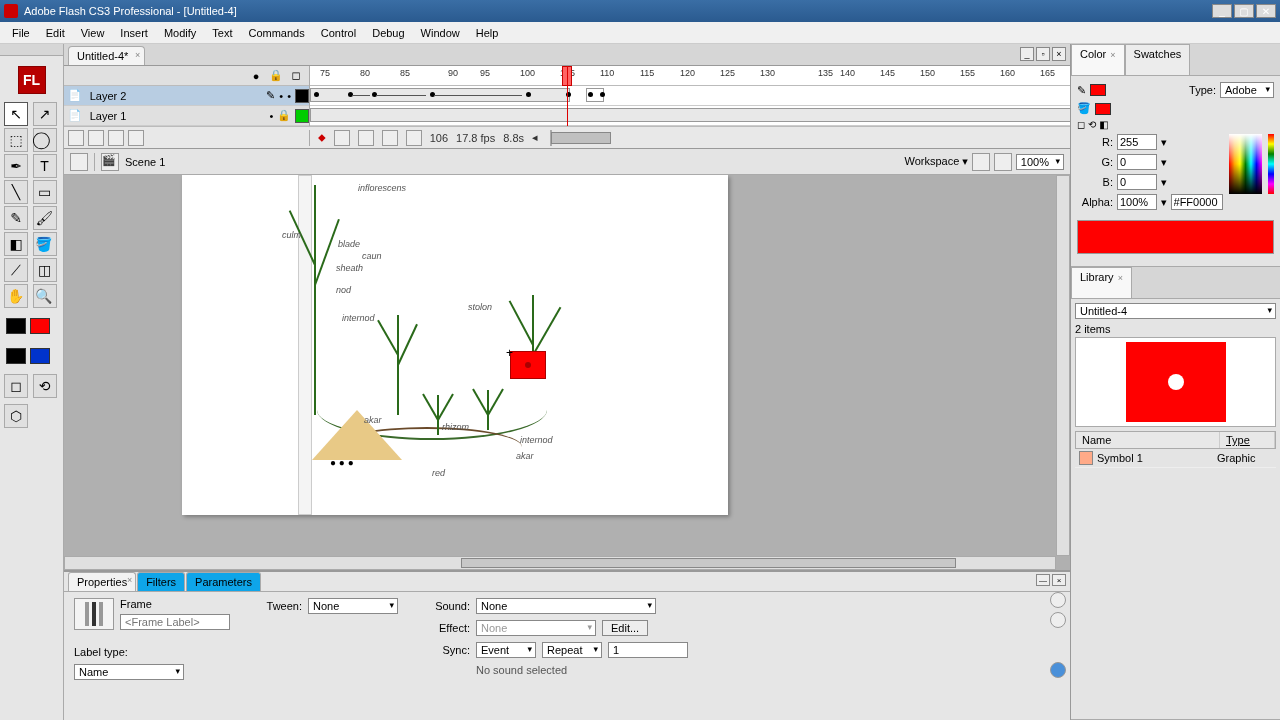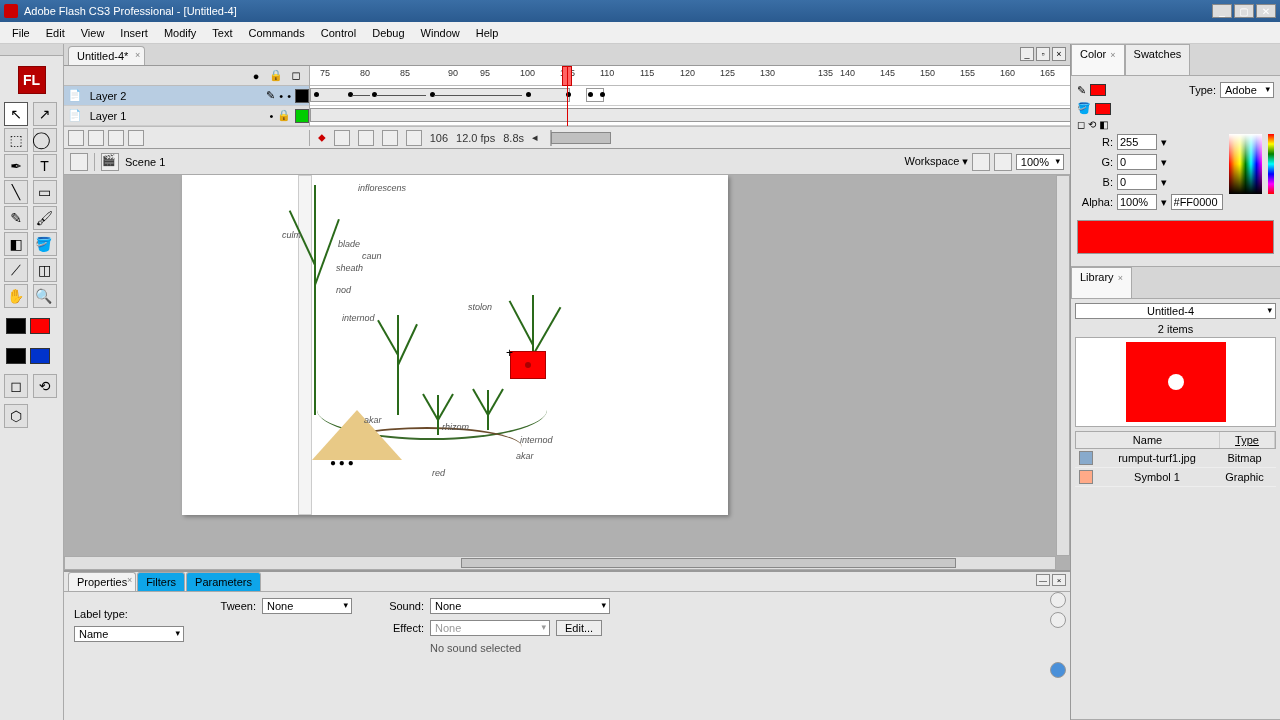--- a/index.html
+++ b/index.html
@@ -276,21 +276,21 @@
           <div></div>
           <div></div>
         </div>
         <div class="tl-footer-mid">
           <span style="color:#c00;">⬥</span>
           <div class="btn"></div>
           <div class="btn"></div>
           <div class="btn"></div>
           <div class="btn"></div>
           <span>106</span>
-          <span>12.0 fps</span>
+          <span>17.8 fps</span>
           <span>8.8s</span>
           <span>◂</span>
           <div class="tl-scrollbar">
               <div class="tl-thumb"></div>
             </div>
           <span>▸</span>
         </div>
       </div>
     </div>
 
@@ -360,20 +360,33 @@
         <div>—</div>
         <div>×</div>
       </div>
       <div class="panel-tabs">
         <div class="ptab active"><span>Properties</span><span class="tx">×</span></div>
         <div class="ptab">Filters</div>
         <div class="ptab">Parameters</div>
       </div>
       <div class="panel-body">
         <div class="pcol">
+          <div class="prow">
+            <div class="frame-icon">
+                <div class="frame-bars">
+                  <div></div>
+                  <div style="background:#333;"></div>
+                  <div></div>
+                </div>
+              </div>
+            <div>
+              <div style="margin-bottom:4px;">Frame</div>
+              <input class="inp" style="width: 110px;" placeholder="&lt;Frame Label&gt;">
+            </div>
+          </div>
           <div class="prow" style="margin-top:10px;">
             <span>Label type:</span>
           </div>
           <div class="prow">
             <div class="combo" style="width:110px;">Name</div>
           </div>
         </div>
         <div class="pcol">
           <div class="prow">
             <label>Tween:</label>
@@ -382,20 +395,26 @@
         </div>
         <div class="pcol">
           <div class="prow">
             <label>Sound:</label>
             <div class="combo" style="width:180px;">None</div>
           </div>
           <div class="prow">
             <label>Effect:</label>
             <div class="combo" style="width:120px; color:#999;">None</div>
             <button class="btn">Edit...</button>
+          </div>
+          <div class="prow">
+            <label>Sync:</label>
+            <div class="combo" style="width:60px;">Event</div>
+            <div class="combo" style="width:60px;">Repeat</div>
+            <input class="inp" style="width: 30px;" value="1">
           </div>
           <div class="prow">
             <label></label>
             <span style="color:#555;">No sound selected</span>
           </div>
         </div>
       </div>
       <div class="panel-rt-icons">
         <div></div>
         <div></div>
@@ -432,40 +451,35 @@
             <div class="color-row"><label>Alpha:</label><input class="mini-in" value="100%" style="">▾
             <input class="mini-in" style="width: 52px;" value="#FF0000"></div>
           </div>
           <div class="spectrum"></div>
           <div class="hue-bar"></div>
         </div>
         <div class="color-preview"></div>
       </div>
     </div>
 
-    <div class="rp-section" style="flex:1;text-align:center;">
+    <div class="rp-section" style="flex:1;">
       <div class="rp-tabs">
         <div class="rtab active"><span>Library</span><span class="tx">×</span></div>
       </div>
       <div class="lib-body">
         <div class="combo" style="width:100%; margin-bottom:4px; background:#fff;">Untitled-4</div>
         <div style="margin-bottom:2px;">2 items</div>
         <div class="lib-prev">
             <div class="lib-prev-inner"></div>
           </div>
         <div class="lib-head-row">
           <div style="flex:1;">Name</div>
           <div style="width:55px;text-decoration:underline;">Type</div>
         </div>
         <div class="lib-item">
-          <div class="licon" style="background:#8ac;"></div>
-          <span style="flex:1;">rumput-turf1.jpg</span>
-          <span style="width:55px;">Bitmap</span>
-        </div>
-        <div class="lib-item">
           <div class="licon" style="background:#fa8;"></div>
           <span style="flex:1;">Symbol 1</span>
           <span style="width:55px;">Graphic</span>
         </div>
       </div>
     </div>
   </div>
 </div>
 
 </body></html>

